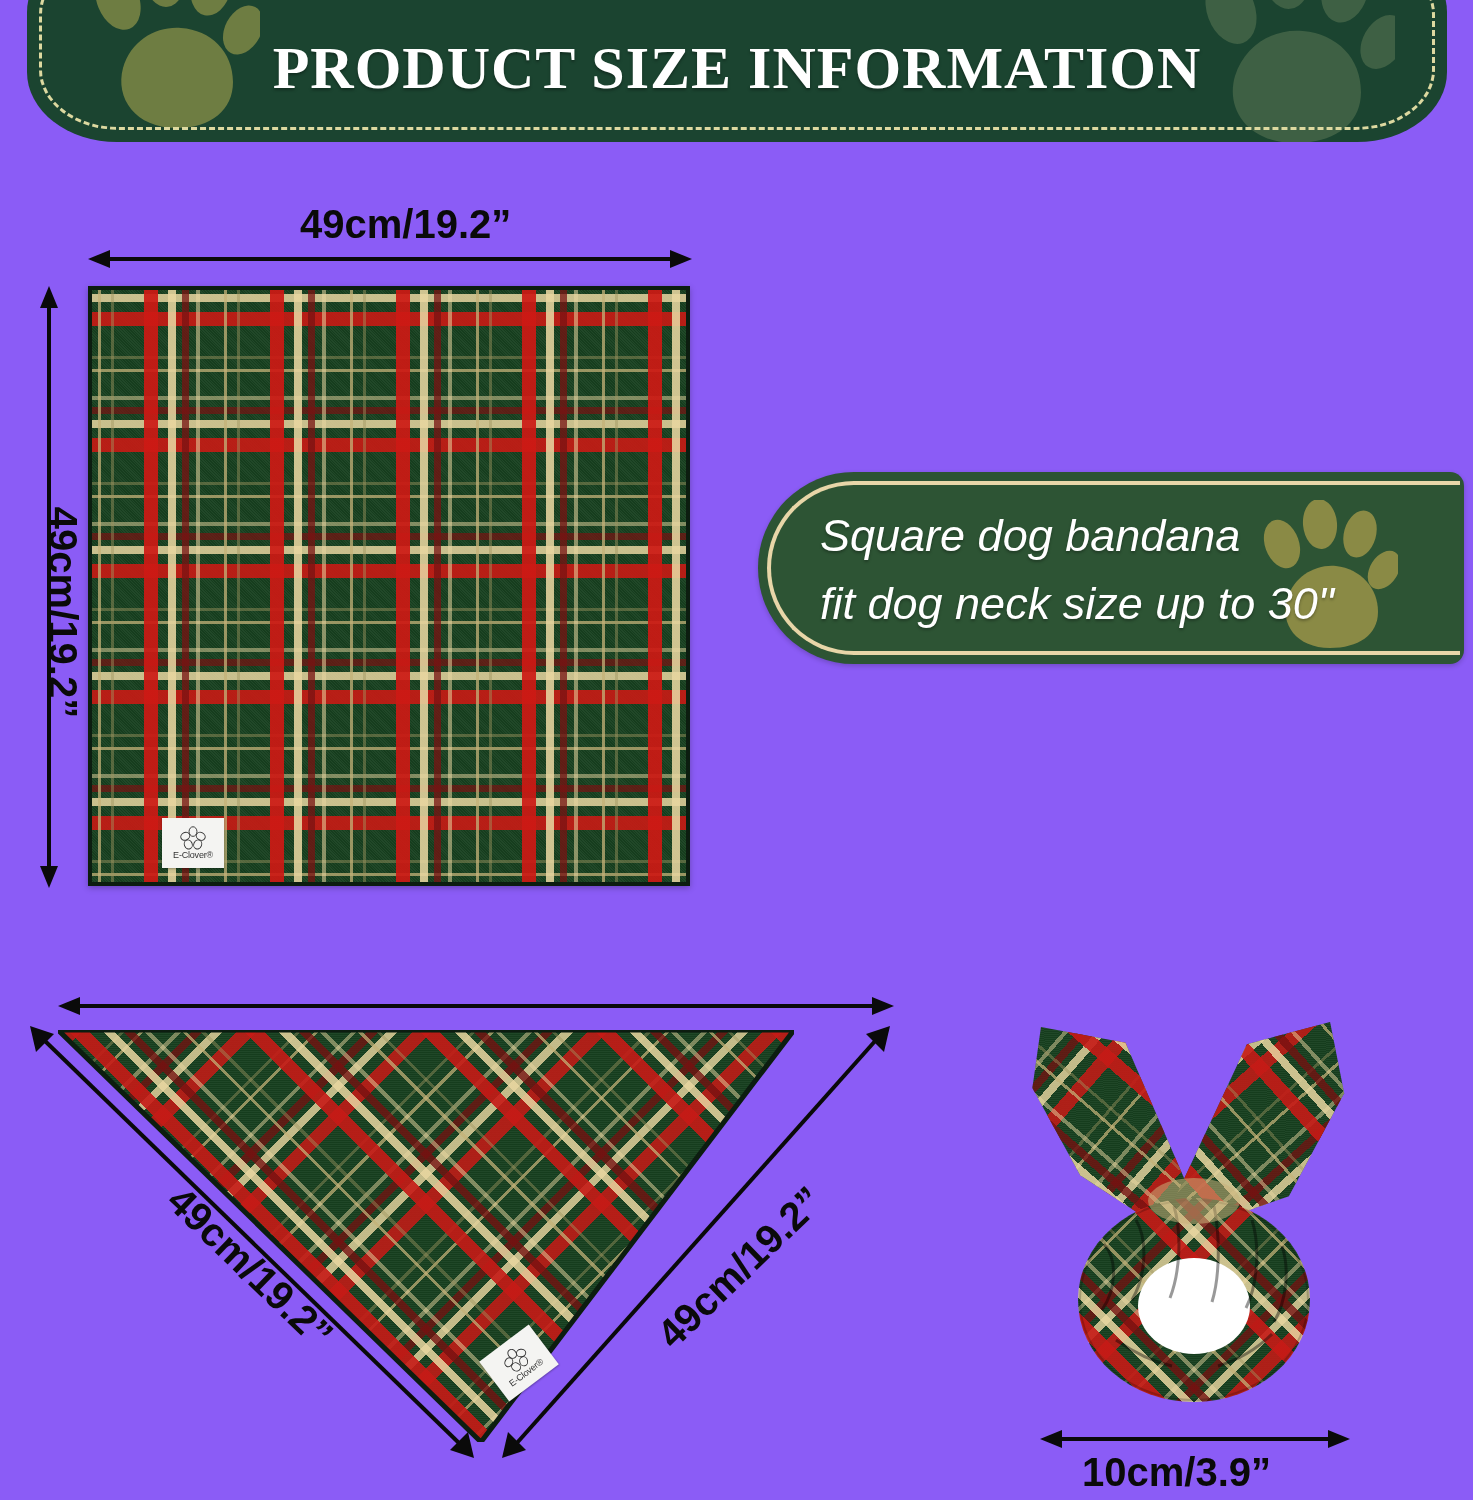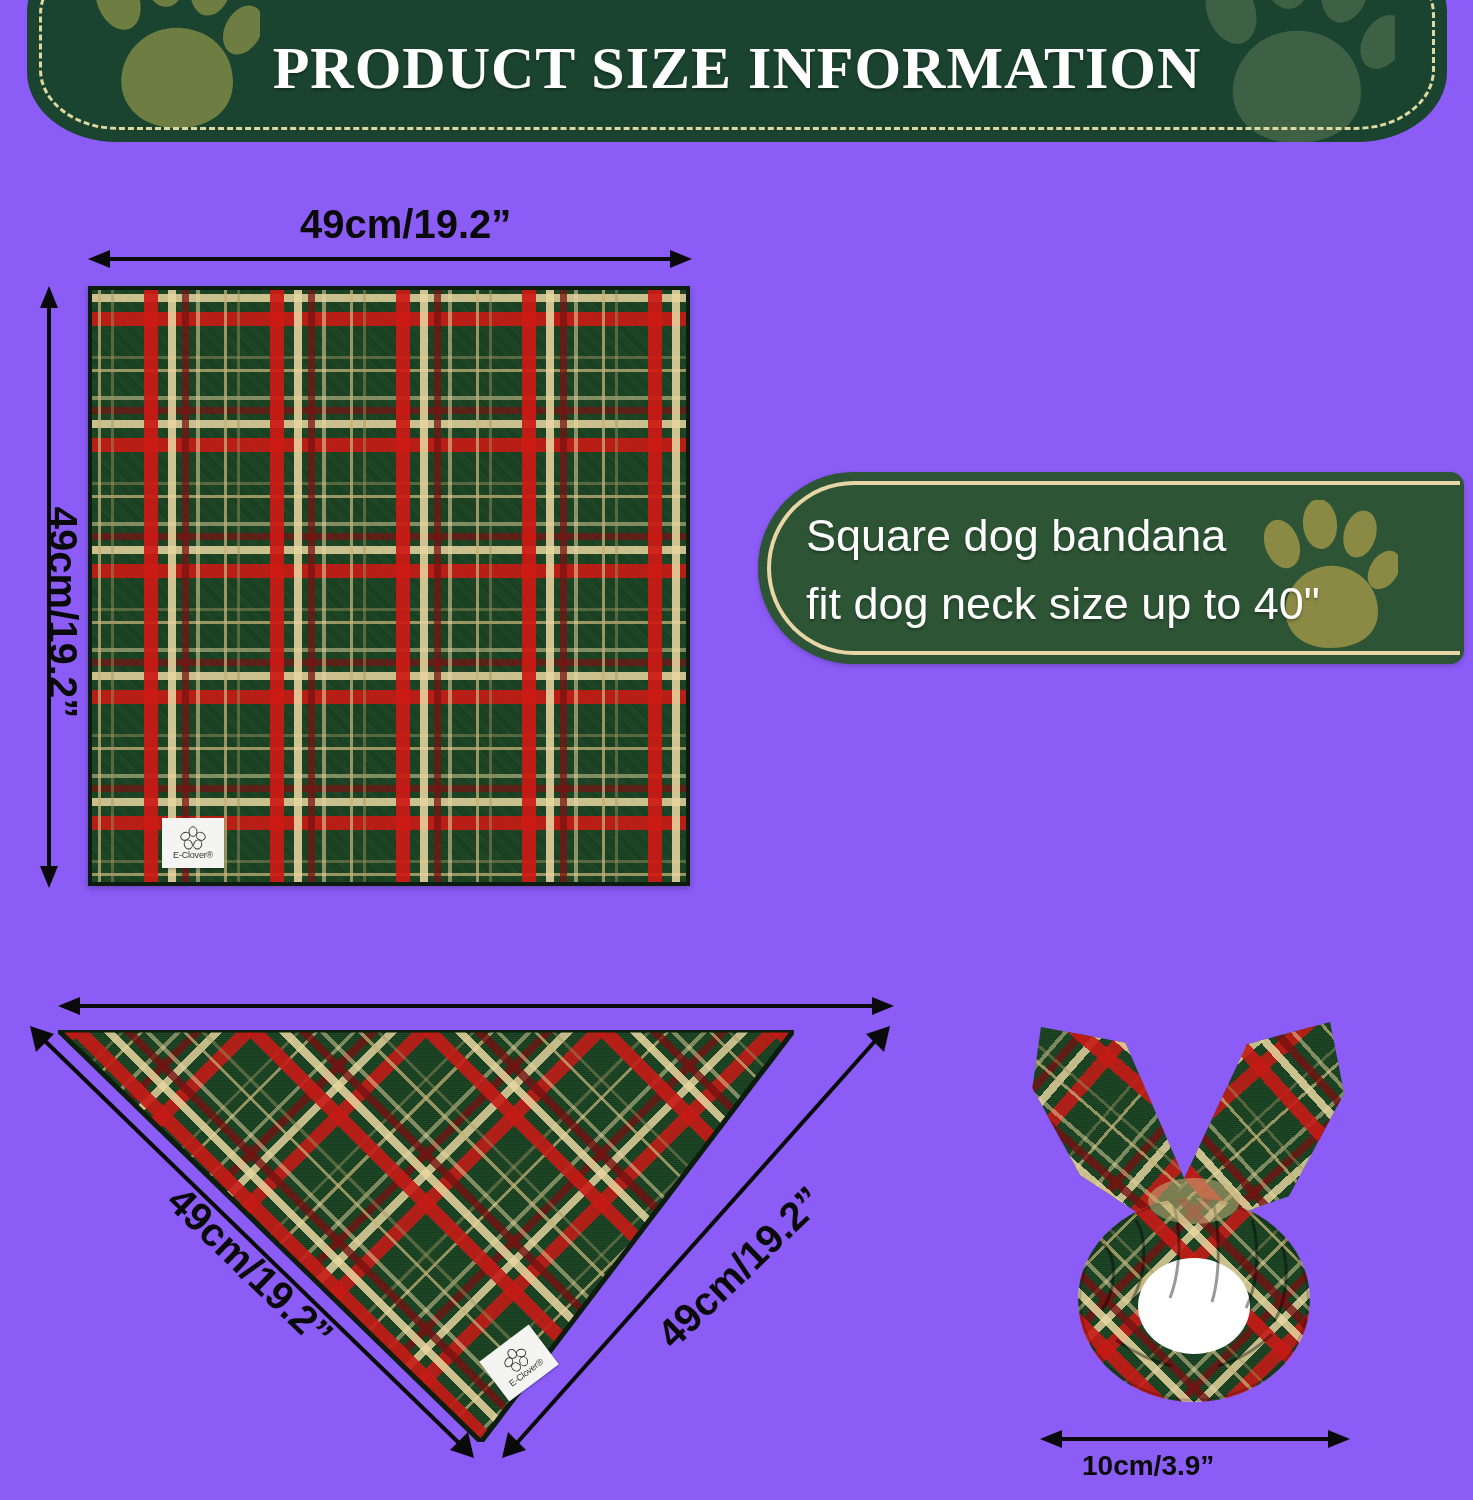--- a/index.html
+++ b/index.html
@@ -205,28 +205,29 @@
     right: 4px;
     bottom: 9px;
     border: 4px solid #e8d6a8;
     border-right: none;
     border-radius: 88px 0 0 88px;
     box-sizing: border-box;
     pointer-events: none;
   }
   .callout-text {
     position: absolute;
-    left: 48px;
+    left: 62px;
     top: 30px;
     color: #ffffff;
     font-size: 45px;
     line-height: 1.52;
     font-family: "Liberation Sans", sans-serif;
     text-shadow: 0 2px 3px rgba(0,0,0,0.3);
     z-index: 3;
+    font-style: italic;
   }
 
   
   .triangle-wrap {
     position: absolute;
     left: 58px;
     top: 1030px;
     width: 736px;
     height: 412px;
   }
@@ -351,21 +352,21 @@
     <svg style="position:absolute; left:498px; top:28px;" width="142" height="152" viewBox="0 0 142 152">
       <ellipse cx="26" cy="44" rx="17" ry="25" fill="#8a8a45" transform="rotate(-20 26 44)"></ellipse>
       <ellipse cx="64" cy="24" rx="17" ry="25" fill="#8a8a45" transform="rotate(-5 64 24)"></ellipse>
       <ellipse cx="104" cy="34" rx="16" ry="24" fill="#8a8a45" transform="rotate(16 104 34)"></ellipse>
       <ellipse cx="128" cy="70" rx="14" ry="21" fill="#8a8a45" transform="rotate(32 128 70)"></ellipse>
       <path d="M74 148 C40 148 24 124 31 99 C38 76 60 64 80 66 C105 69 122 88 122 112 C122 135 102 148 74 148 Z" fill="#8a8a45"></path>
     </svg>
     <div class="callout-inner"></div>
     <div class="callout-text">
       <div>Square dog bandana</div>
-      <div>fit dog neck size up to 40"</div>
+      <div>fit dog neck size up to 30"</div>
     </div>
   </div>
 
 
   <svg class="arrow-svg" style="left:58px; top:995px;" width="836" height="22">
     <line x1="14" y1="11" x2="822" y2="11" stroke="#0a0a0a" stroke-width="4"></line>
     <polygon points="0,11 22,2 22,20" fill="#0a0a0a"></polygon>
     <polygon points="836,11 814,2 814,20" fill="#0a0a0a"></polygon>
   </svg>
 
@@ -430,15 +431,15 @@
 
     <div style="position:absolute; left:128px; top:168px; width:92px; height:46px; border-radius:50%; background:#c8b07a; opacity:0.55;"></div>
   </div>
 
   <svg class="arrow-svg" style="left:1040px; top:1428px;" width="310" height="22">
     <line x1="14" y1="11" x2="296" y2="11" stroke="#0a0a0a" stroke-width="4"></line>
     <polygon points="0,11 22,2 22,20" fill="#0a0a0a"></polygon>
     <polygon points="310,11 288,2 288,20" fill="#0a0a0a"></polygon>
   </svg>
 
-  <div class="dim-label" style="left:1082px; top:1450px; font-size:28px;">10cm/3.9”</div>
+  <div class="dim-label" style="left:1082px; top:1450px; font-size:40px;">10cm/3.9”</div>
 
 </div>
 
 </body></html>

